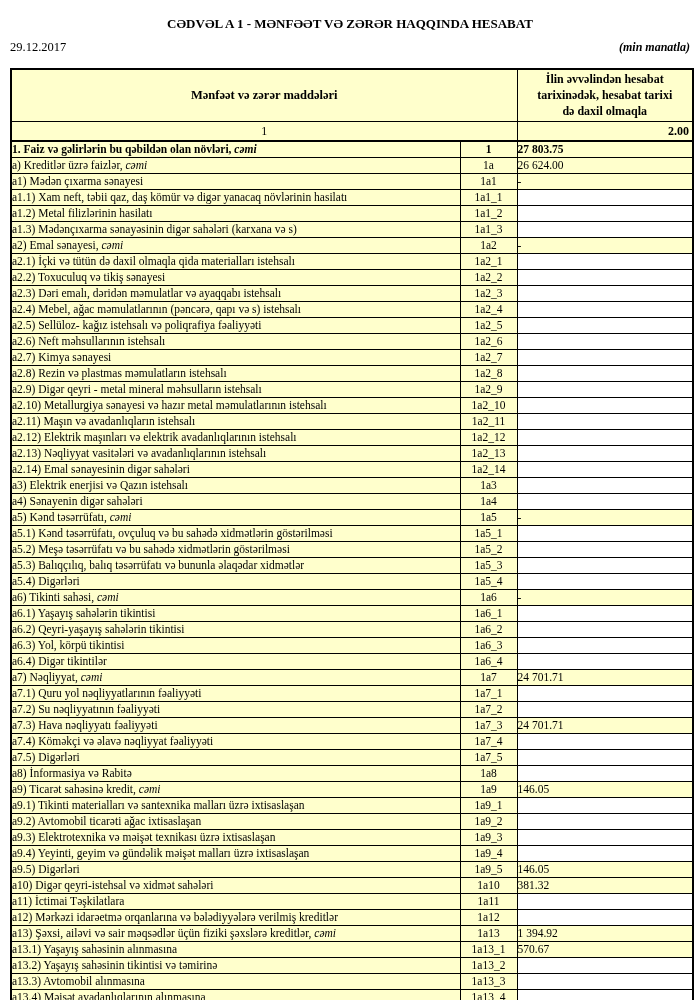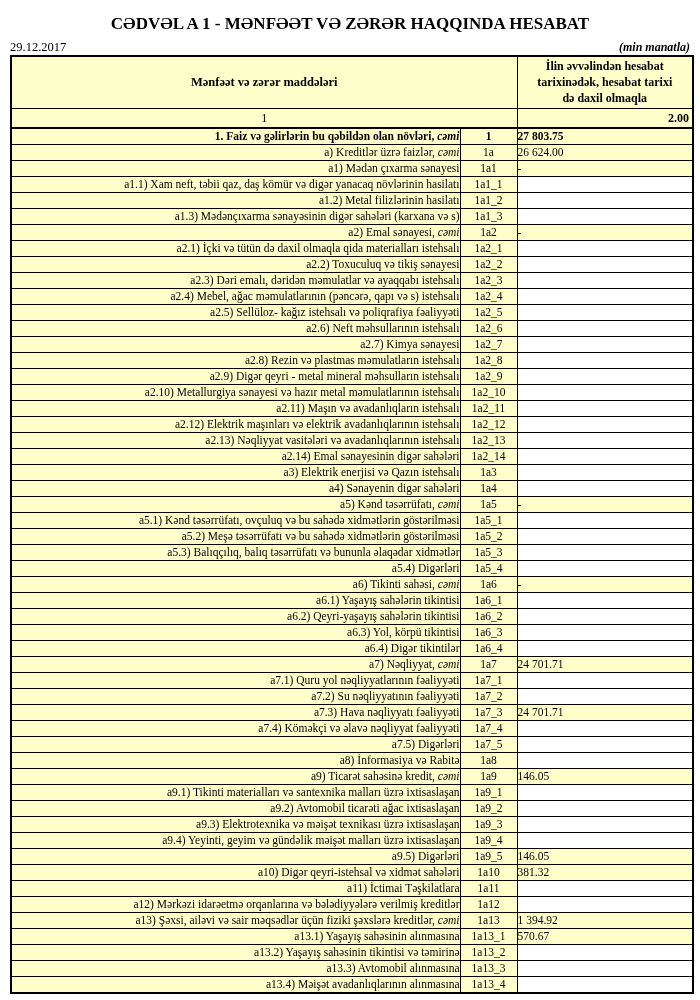--- a/index.html
+++ b/index.html
@@ -11,25 +11,25 @@
   }
   :root {
     --cell-bg: #FFFFCC;
     --empty-bg: #FFFFFF;
     --border: #000000;
   }
   .title {
     padding-top: 15px;
     text-align: center;
     font-weight: bold;
-    font-size: 17px;
+    font-size: 13px;
     line-height: 18px;
   }
   .meta {
-    margin: 6px 10px 0 10px;
+    margin: 6px 10px 13px 10px;
     height: 16px;
     display: flex;
     justify-content: space-between;
     align-items: flex-end;
     font-size: 12.5px;
   }
   .meta .unit-note { font-weight: bold; font-style: italic; font-size: 12px; }
   table.report {
     border-collapse: collapse;
     table-layout: fixed;
@@ -66,21 +66,21 @@
     border-bottom: 2px solid var(--border);
   }
   .report tr.num-row td.num-items { text-align: center; }
   .report tr.num-row td.num-value { text-align: right; font-weight: bold; padding-right: 3px; padding-left: 8px; }
   .report tbody td {
     height: 15px;
     line-height: 15px;
     font-size: 11.5px;
     white-space: nowrap;
   }
-  .report tbody td.label { text-align: right; }
+  .report tbody td.label { text-align: left; }
   .report tbody td.code  { text-align: center; }
   .report tbody td.value { text-align: left; padding-right: 16px; }
   .report tbody td.value.empty { background: var(--empty-bg); }
   .report tbody tr.bold td { font-weight: bold; }
   .ind0 { padding-left: 2px; }
   .ind1 { padding-left: 11px; }
   .ind2 { padding-left: 19px; }
   .ind3 { padding-left: 33px; }
 </style>
 </head>

